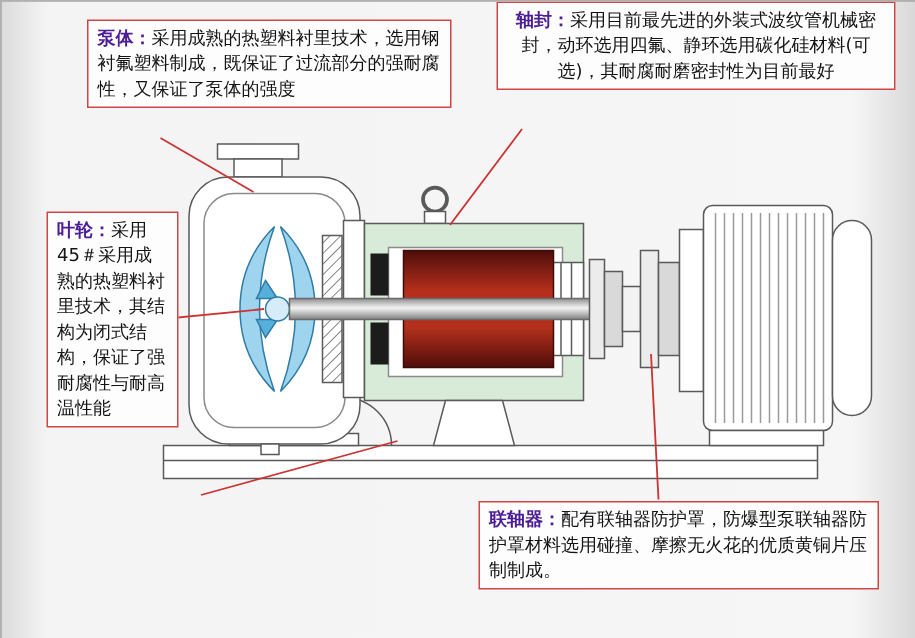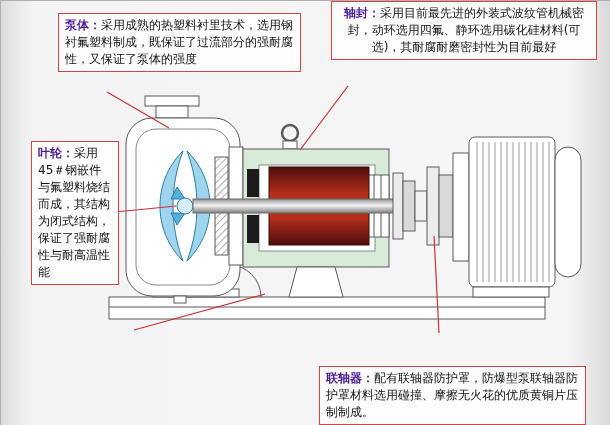--- a/index.html
+++ b/index.html
@@ -8,21 +8,21 @@
     background:linear-gradient(90deg,#dcdcdc 0%,#f4f4f4 5%,#f6f6f6 93%,#d8d8d8 100%);
     border:1px solid #b0b0b0;overflow:hidden;}
   .diagram{position:absolute;left:0;top:0;}
   .callout{position:absolute;background:#fdfdfd;border:1px solid #d04545;
     padding:3px 6px;font-size:12px;line-height:1.42;color:#141414;}
   .callout .lbl{color:#4c1d95;font-weight:bold;}
   .c-pump-body{left:57px;top:12px;width:229px;}
   .c-shaft-seal{left:330px;top:0;width:252px;text-align:center;}
   .c-impeller{left:30px;top:140px;width:74px;}
   .c-bearing{left:57px;top:330px;width:240px;}
-  .c-coupling{left:318px;top:333px;width:253px;margin-top:32px;}
+  .c-coupling{left:318px;top:333px;width:253px;}
 </style>
 </head>
 <body>
 
 <div class="stage">
 
   <svg class="diagram" width="610" height="425" viewBox="0 0 610 425">
     <defs>
       <linearGradient id="rotorGrad" x1="0" y1="0" x2="0" y2="1">
         <stop offset="0" stop-color="#4f0d0a"></stop>
@@ -123,21 +123,21 @@
 
   <div class="callout c-pump-body">
     <span class="lbl">泵体：</span><span>采用成熟的热塑料衬里技术，选用钢衬氟塑料制成，既保证了过流部分的强耐腐性，又保证了泵体的强度</span>
   </div>
 
   <div class="callout c-shaft-seal">
     <span class="lbl">轴封：</span><span>采用目前最先进的外装式波纹管机械密封，动环选用四氟、静环选用碳化硅材料(可选)，其耐腐耐磨密封性为目前最好</span>
   </div>
 
   <div class="callout c-impeller">
-    <span class="lbl">叶轮：</span><span>采用45＃钢嵌件与氟塑料烧结而成，其结构为闭式结构，保证了强耐腐性与耐高温性能</span>
+    <span class="lbl">叶轮：</span><span>采用45＃采用成熟的热塑料衬里技术，其结构为闭式结构，保证了强耐腐性与耐高温性能</span>
   </div>
 
 
   <div class="callout c-coupling">
     <span class="lbl">联轴器：</span><span>配有联轴器防护罩，防爆型泵联轴器防护罩材料选用碰撞、摩擦无火花的优质黄铜片压制制成。</span>
   </div>
 
 </div>
 
 </body></html>

